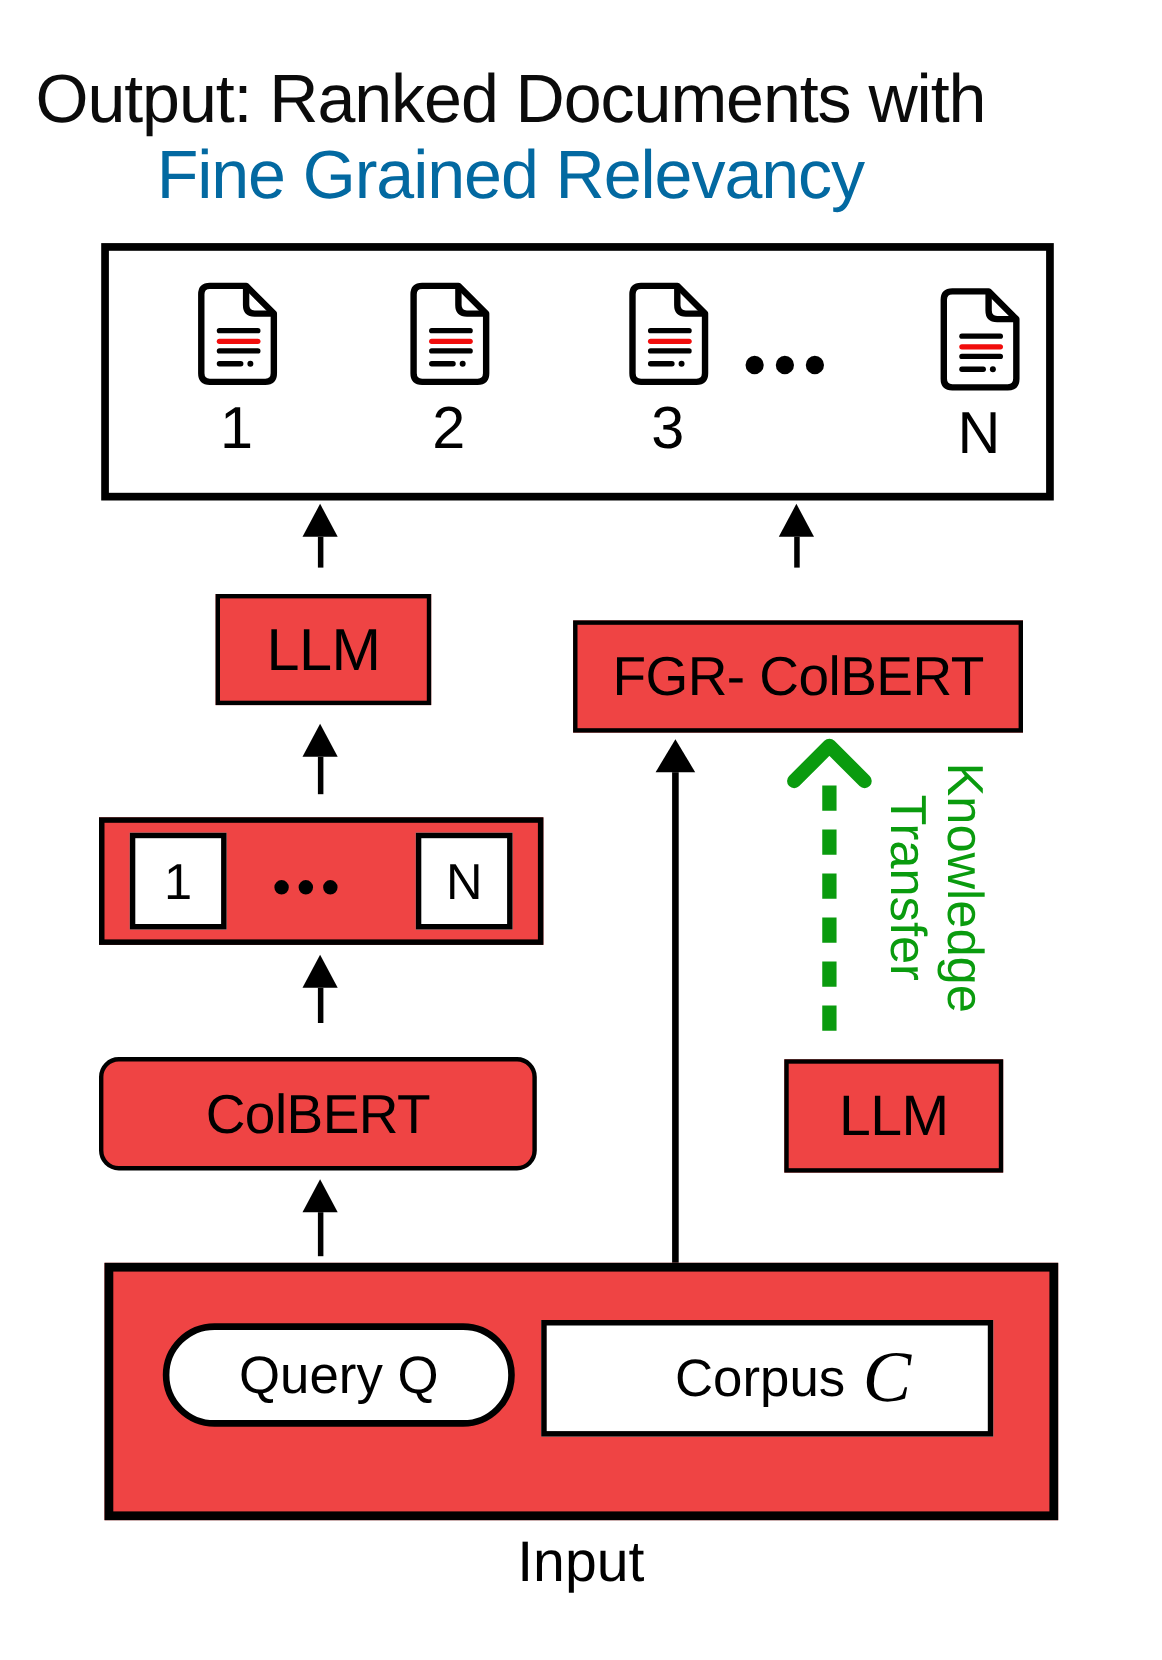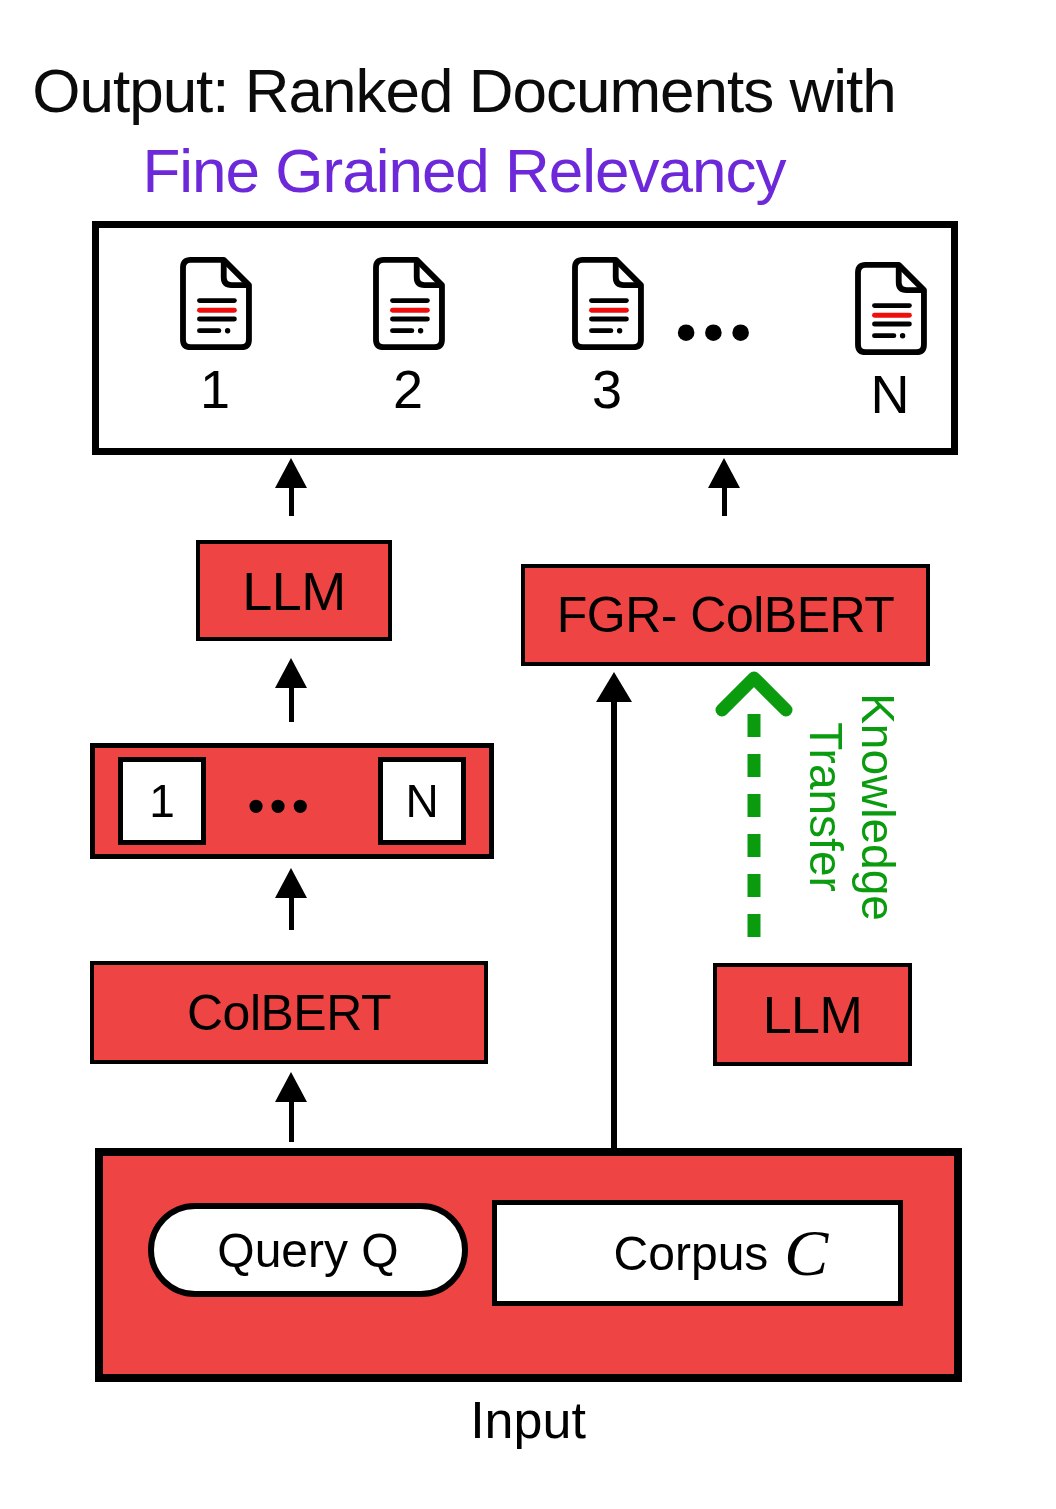--- a/index.html
+++ b/index.html
@@ -2,21 +2,21 @@
 <html><head>
 <meta charset="utf-8">
 <style>
   html,body{margin:0;padding:0;background:#ffffff;}
   #canvas{
     position:relative;width:1056px;height:1509px;background:#ffffff;overflow:hidden;
     font-family:"Liberation Sans","DejaVu Sans",sans-serif;color:#000;
   }
   .title-line{position:absolute;left:0;width:928px;text-align:center;font-size:62px;line-height:1.05;letter-spacing:-1px;}
   .title-black{top:58px;color:#0b0b0b;}
-  .title-red{top:138px;color:#6d28d9;}
+  .title-red{top:127px;color:#0369a1;}
 
   .box{position:absolute;background:#ef4444;border:4px solid #000;display:flex;align-items:center;justify-content:center;box-sizing:border-box;}
   .box-label{font-size:50px;letter-spacing:-0.5px;white-space:nowrap;}
 
   
   #docs-box{left:92px;top:221px;width:866px;height:234px;border-width:7px;background:#fff;position:absolute;box-sizing:border-box;border:7px solid #000;}
   .doc-item{position:absolute;width:140px;display:flex;flex-direction:column;align-items:center;}
   .doc-item .doc-num{font-size:54px;margin-top:10px;line-height:1;}
   .dots{position:absolute;font-size:58px;font-weight:bold;letter-spacing:7px;line-height:1;}
 
@@ -134,21 +134,21 @@
     <div class="token" style="left:283px;top:9px;">
       <span>N</span>
     </div>
   </div>
 
   <div class="arrow" style="left:275px;top:868px;">
     <div class="head"></div>
     <div class="shaft" style="height:32px;"></div>
   </div>
 
-  <div class="box" style="left:90px;top:961px;width:398px;height:103px;">
+  <div class="box" style="left:90px;top:961px;width:398px;height:103px;border-radius:18px;">
     <span class="box-label">ColBERT</span>
   </div>
 
   <div class="arrow" style="left:275px;top:1072px;">
     <div class="head"></div>
     <div class="shaft" style="height:40px;"></div>
   </div>
 
   <div class="arrow" style="left:596px;top:672px;">
     <div class="head" style="border-left-width:18px;border-right-width:18px;"></div>

